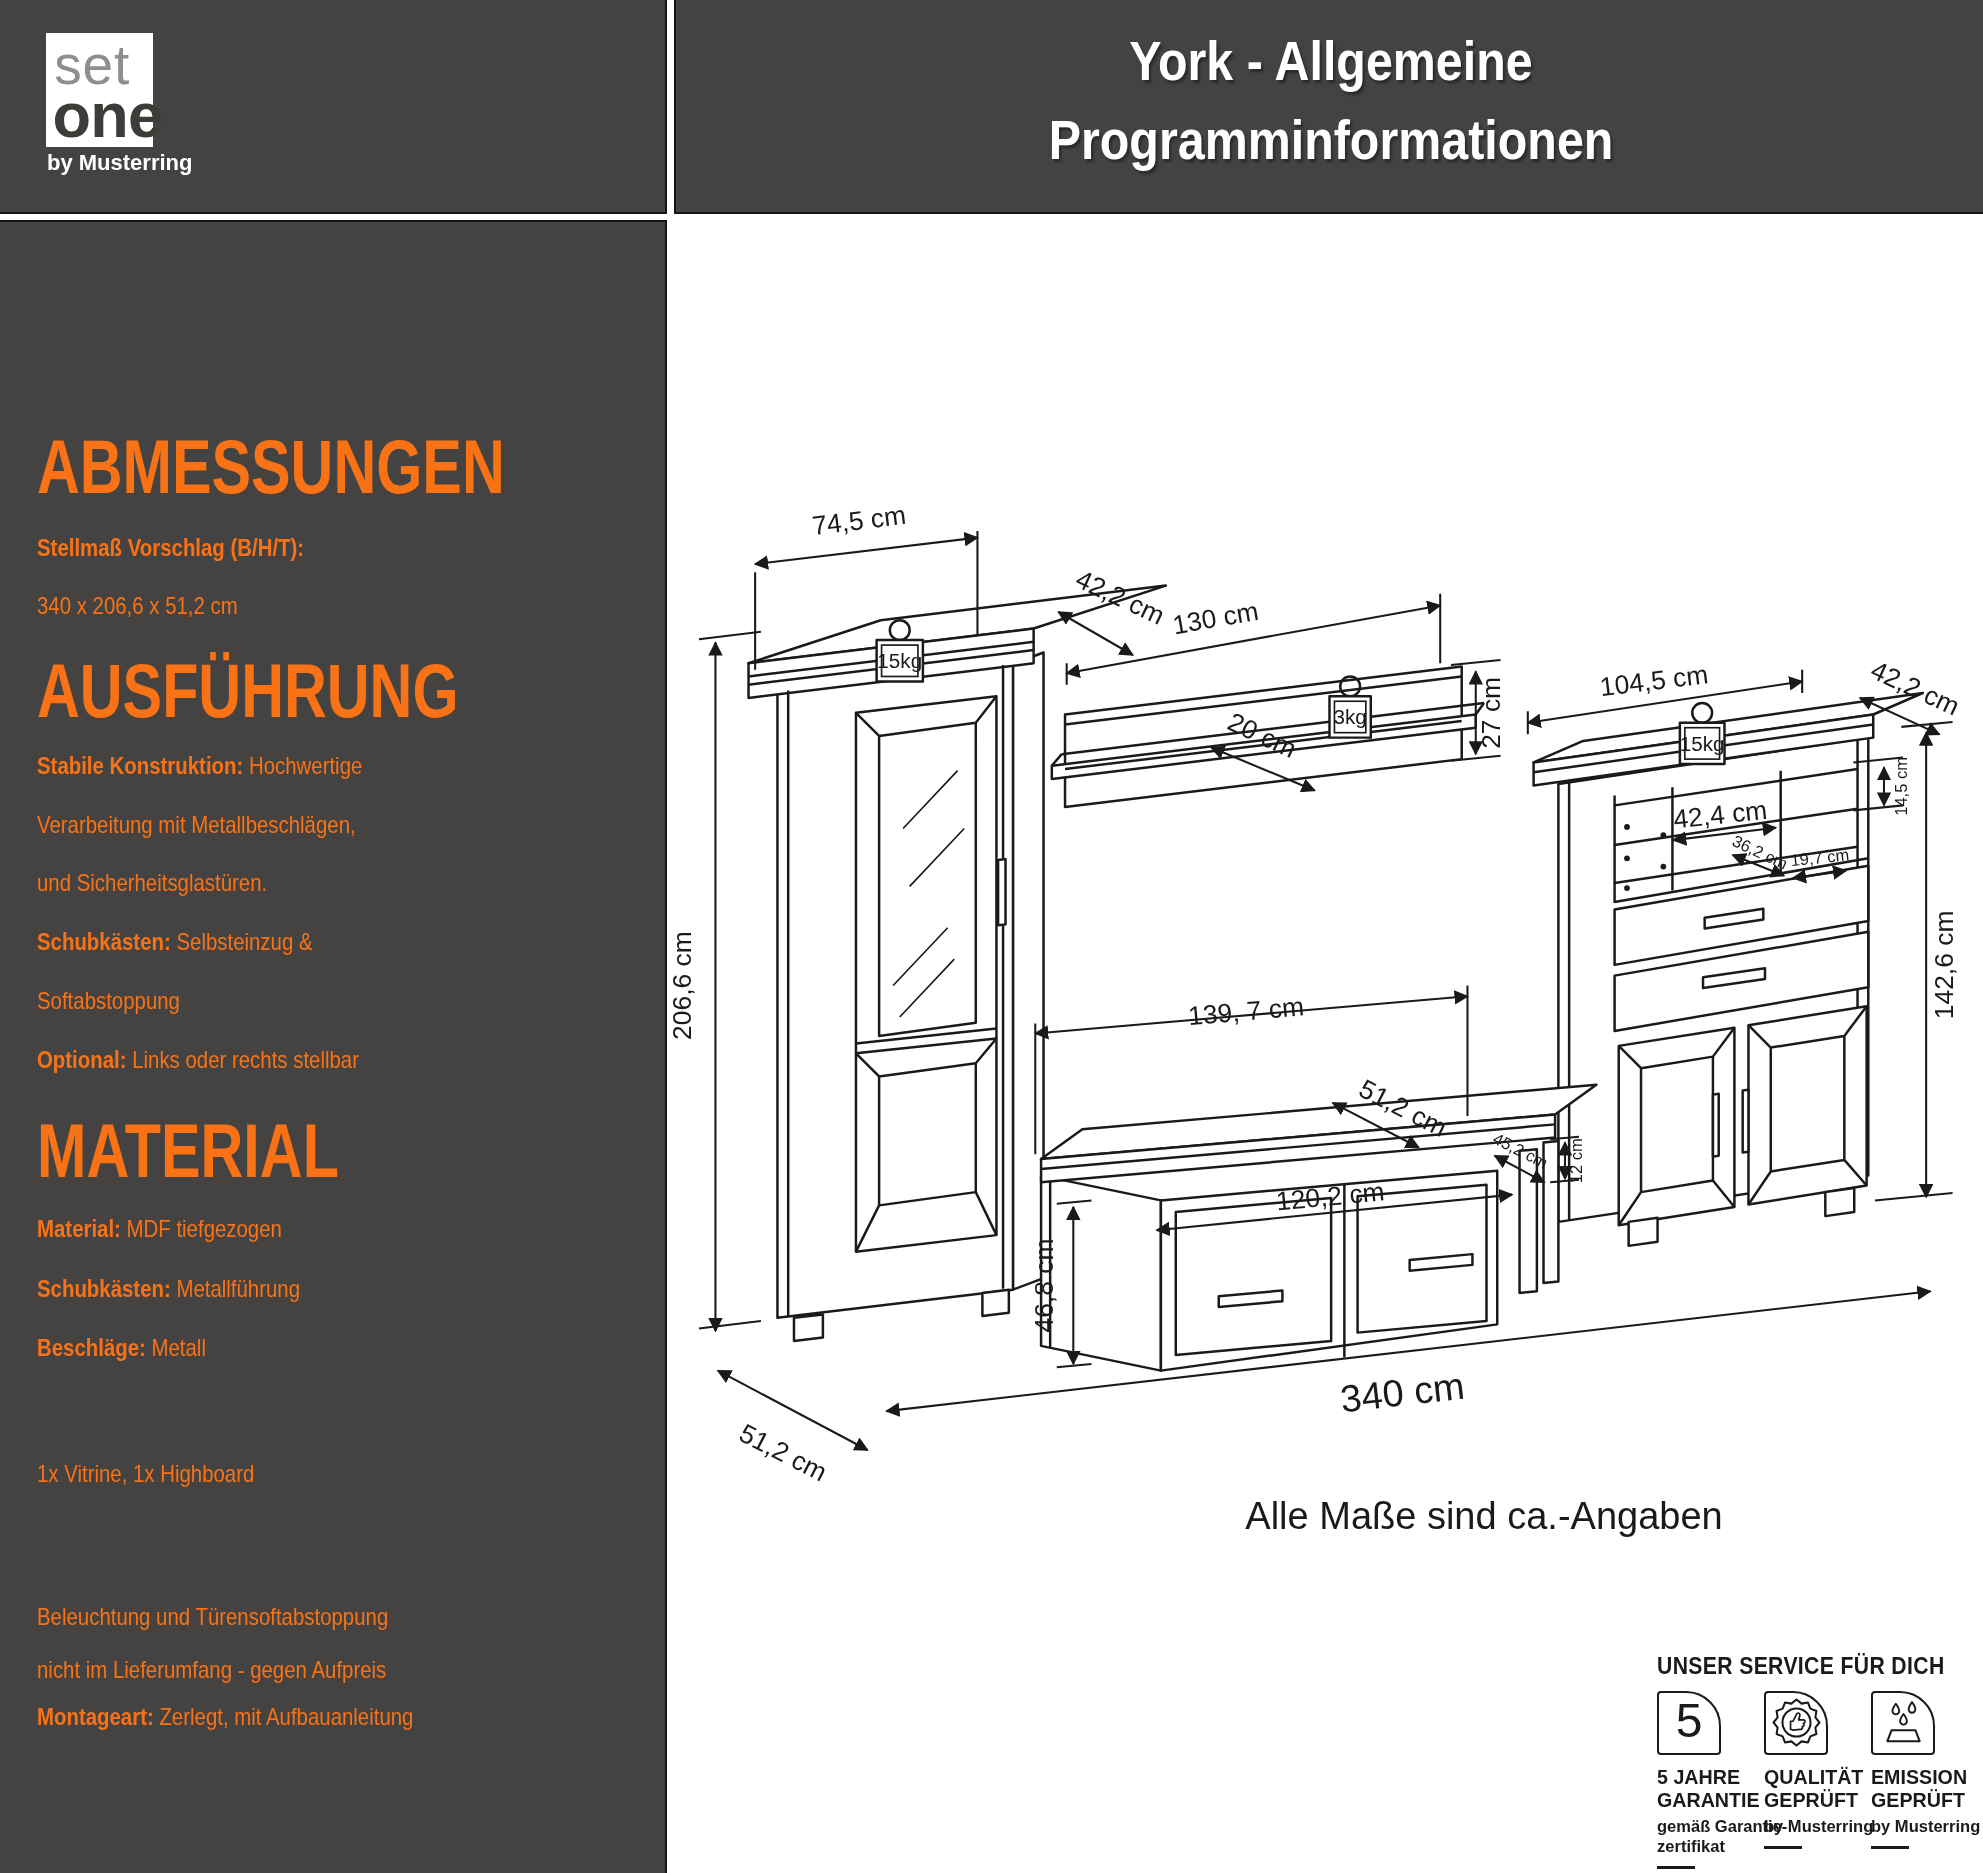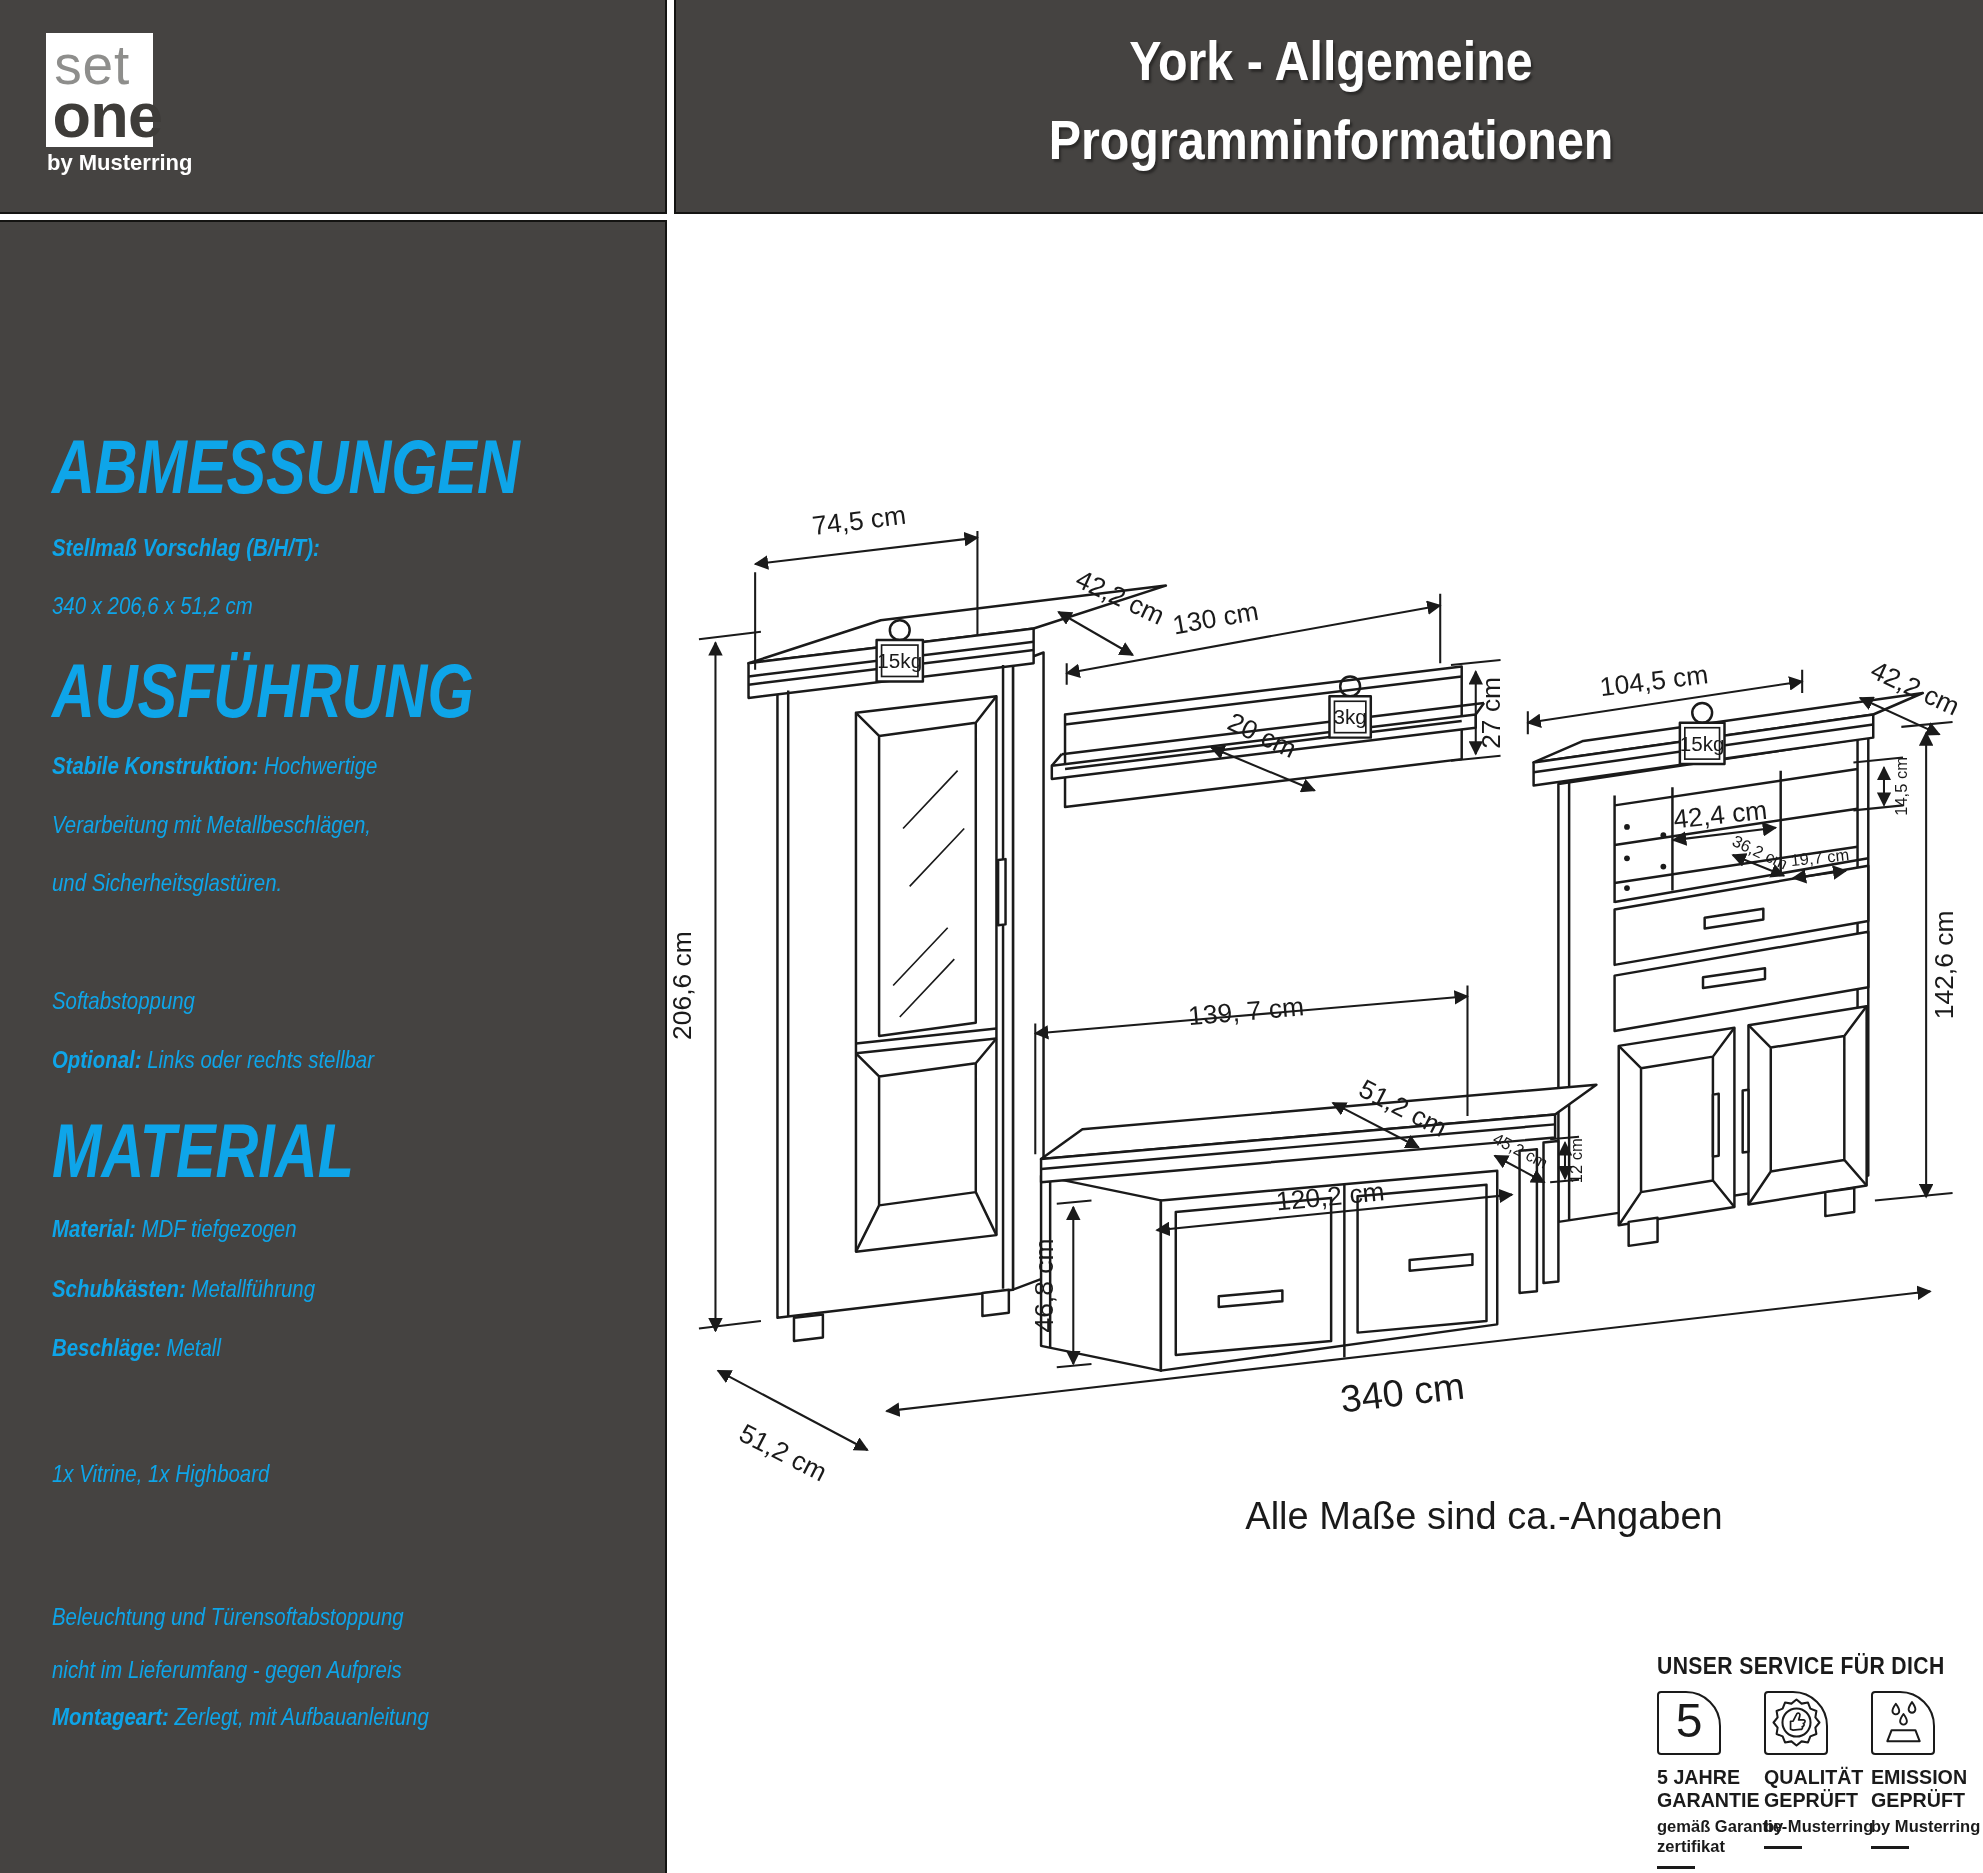--- a/index.html
+++ b/index.html
@@ -17,21 +17,21 @@
   #logo-box .set{display:block;font-size:55px;line-height:48px;margin:8.3px 0 0 8.3px;color:#8e8e8c;letter-spacing:0.8px;}
   #logo-box .one{display:block;font-size:63px;line-height:53px;margin:0 0 0 6.6px;color:#3e3c39;font-weight:bold;letter-spacing:-0.8px;}
   #logo-by{position:absolute;left:47px;top:150px;color:#ffffff;font-weight:bold;font-size:22px;}
 
   
   #header-title{position:absolute;left:0;top:21.5px;width:100%;text-align:center;color:#ffffff;font-weight:bold;
     font-size:55px;line-height:79px;transform:scaleX(.88);transform-origin:50% 0;
     text-shadow:2.5px 3.3px 2.5px rgba(0,0,0,0.38);}
 
   
-  .sb{position:absolute;left:52px;color:#0ea5e9;white-space:nowrap;font-style:italic;}
+  .sb{position:absolute;left:37px;color:#f97316;white-space:nowrap;}
   .sb-h{font-size:76px;font-weight:bold;line-height:76px;}
   .cond{display:inline-block;transform:scaleX(.78);transform-origin:0 50%;}
   .cond85{display:inline-block;transform:scaleX(.85);transform-origin:0 50%;}
   .sb-t{font-size:24px;line-height:59px;}
   .sb-t b{font-weight:bold;}
 
   
   #drawing{position:absolute;left:670px;top:217px;width:1314px;height:1409px;}
   .furn{stroke:#1a1a1a;stroke-width:3;fill:#ffffff;stroke-linejoin:round;}
   .ln{stroke:#1a1a1a;stroke-width:3;fill:none;stroke-linejoin:round;}
@@ -77,20 +77,21 @@
 
   <div id="sidebar" class="block">
     <div class="sb sb-h" style="top:207px"><span class="cond">ABMESSUNGEN</span></div>
     <div class="sb sb-t" style="top:296px;font-weight:bold"><span class="cond85">Stellmaß Vorschlag (B/H/T):</span></div>
     <div class="sb sb-t" style="top:354px"><span class="cond85">340 x 206,6 x 51,2 cm</span></div>
 
     <div class="sb sb-h" style="top:431px"><span class="cond">AUSFÜHRUNG</span></div>
     <div class="sb sb-t" style="top:514px"><span class="cond85"><b>Stabile Konstruktion:</b><span> Hochwertige</span></span></div>
     <div class="sb sb-t" style="top:573px"><span class="cond85"><b></b><span>Verarbeitung mit Metallbeschlägen,</span></span></div>
     <div class="sb sb-t" style="top:631px"><span class="cond85"><b></b><span>und Sicherheitsglastüren.</span></span></div>
+    <div class="sb sb-t" style="top:690px"><span class="cond85"><b>Schubkästen:</b><span> Selbsteinzug &amp;</span></span></div>
     <div class="sb sb-t" style="top:749px"><span class="cond85"><b></b><span>Softabstoppung</span></span></div>
     <div class="sb sb-t" style="top:808px"><span class="cond85"><b>Optional:</b><span> Links oder rechts stellbar</span></span></div>
 
     <div class="sb sb-t" style="top:977px"><span class="cond85"><b>Material:</b><span> MDF tiefgezogen</span></span></div>
     <div class="sb sb-h" style="top:827px;top:891px"><span class="cond">MATERIAL</span></div>
     <div class="sb sb-t" style="top:1037px"><span class="cond85"><b>Schubkästen:</b><span> Metallführung</span></span></div>
     <div class="sb sb-t" style="top:1096px"><span class="cond85"><b>Beschläge:</b><span> Metall</span></span></div>
 
     <div class="sb sb-t" style="top:1222px"><span class="cond85">1x Vitrine, 1x Highboard</span></div>
     <div class="sb sb-t" style="top:1365px"><span class="cond85">Beleuchtung und Türensoftabstoppung</span></div>

